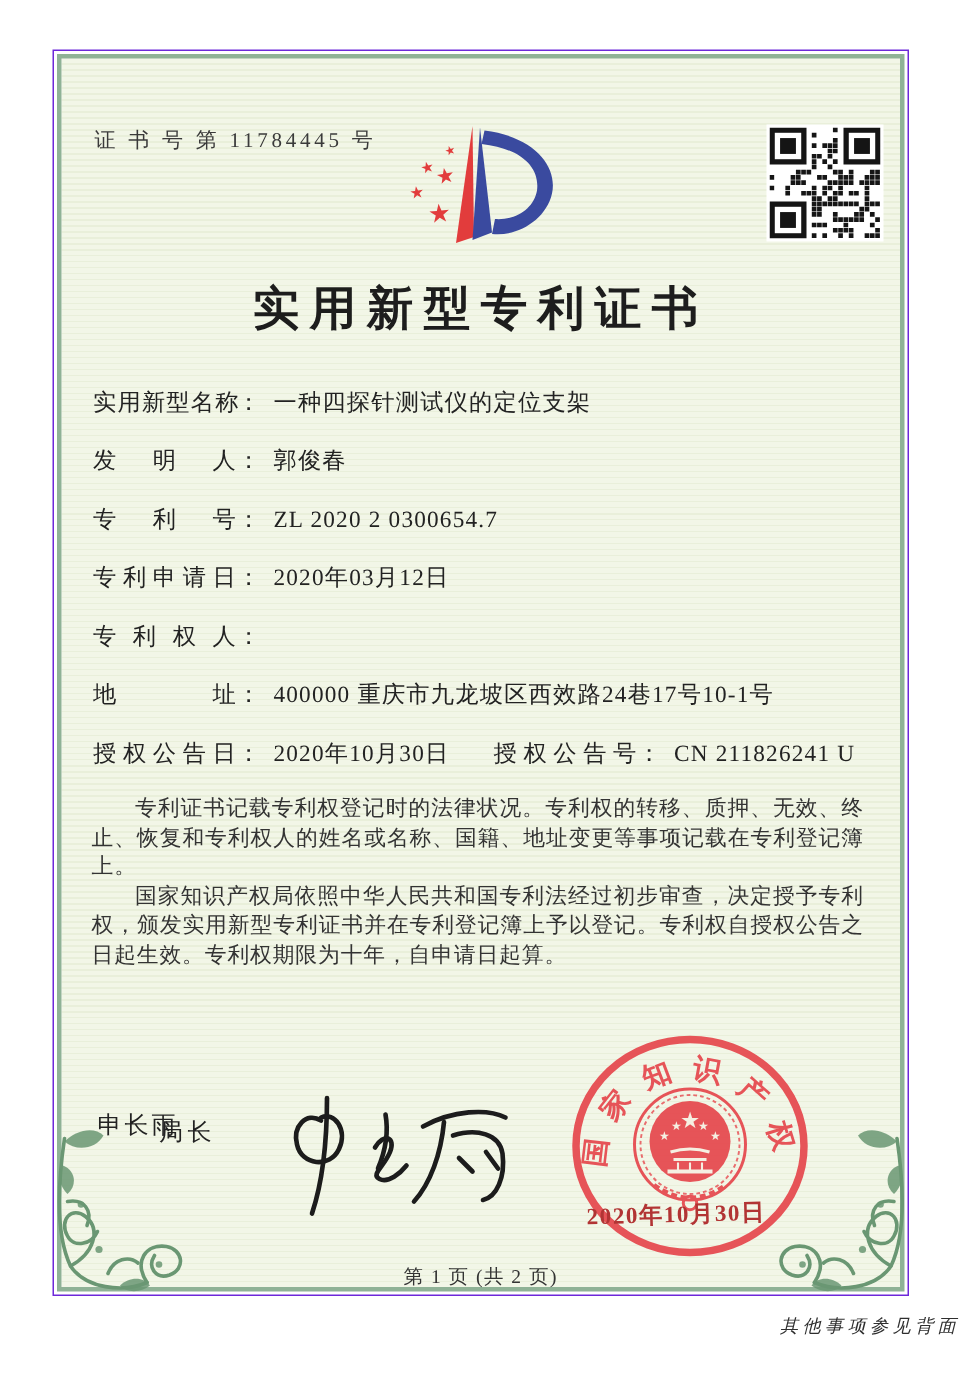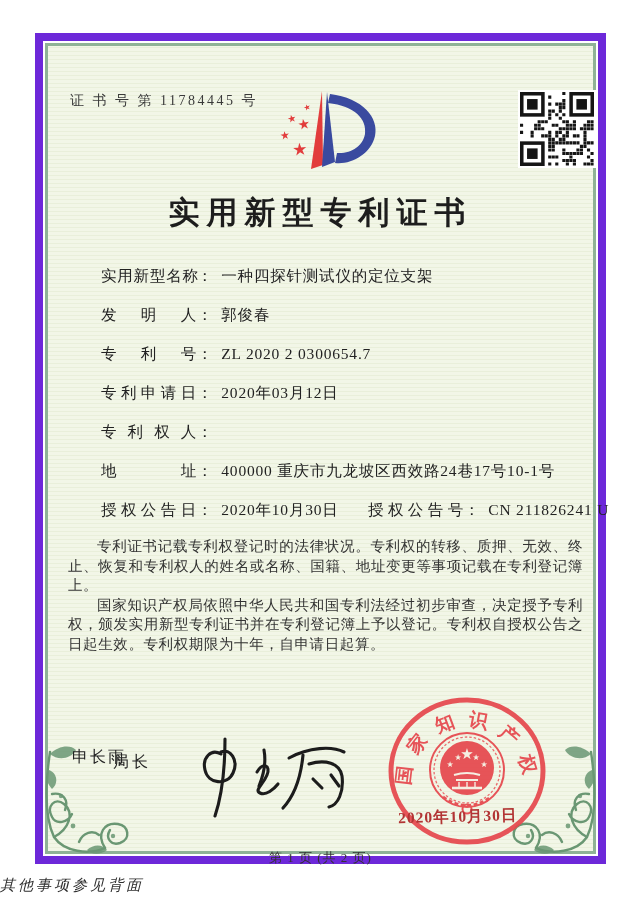--- a/index.html
+++ b/index.html
@@ -4,58 +4,58 @@
 <style>
   html,body{margin:0;padding:0;}
   body{
     width:640px;height:918px;background:#ffffff;overflow:hidden;position:relative;
     font-family:"Liberation Serif","DejaVu Serif",serif;color:#2b2b2b;
   }
   .page{position:absolute;inset:0;}
   
   .frame{
     position:absolute;left:35px;top:33px;width:571px;height:831px;
-    border:8px solid #6d28d9;padding:2px;box-sizing:border-box;background:#fff;
+    border:1px solid #6d28d9;padding:2px;box-sizing:border-box;background:#fff;
   }
   .frame-inner{
     position:relative;width:100%;height:100%;box-sizing:border-box;
     border:3px solid #8fb296;
     background:repeating-linear-gradient(0deg,#f2f6e7 0px,#f2f6e7 3px,#e9efda 3px,#e9efda 4px);
   }
   
   .cert-no{position:absolute;left:22px;top:46px;font-size:14px;letter-spacing:2.5px;color:#3a3a3a;}
   .logo{position:absolute;left:218px;top:42px;}
   .qr{position:absolute;left:470px;top:44px;background:#fff;padding:2px;}
   .title{
     position:absolute;left:0;top:146px;width:100%;text-align:center;
     font-size:31px;font-weight:bold;letter-spacing:7px;color:#1d1d1d;
   }
   
   .fields{position:absolute;left:21px;top:220px;width:525px;font-size:15.5px;letter-spacing:.8px;color:#222;}
-  .frow{display:flex;line-height:20px;margin-bottom:19px;white-space:nowrap;margin-left:32px;}
+  .frow{display:flex;line-height:20px;margin-bottom:19px;white-space:nowrap;}
   .flabel{display:inline-block;width:96px;text-align:justify;text-align-last:justify;flex:none;}
   .fcolon{flex:none;margin-right:8px;}
   .fpair{display:flex;flex:none;}
   .fpair.first{width:267px;}
   
   .paras{position:absolute;left:20px;top:491px;width:515px;font-size:14.5px;line-height:19.5px;
          letter-spacing:.6px;color:#333;text-align:justify;}
   .paras p{margin:0;text-indent:2em;}
   
   .signer-title{position:absolute;left:24px;top:706px;font-size:16px;letter-spacing:3px;color:#222;margin-left:41px;}
   .signer-name{position:absolute;left:24px;top:701px;font-size:16px;letter-spacing:2px;color:#222;}
   .signature{position:absolute;left:143px;top:688px;}
   
   .seal{position:absolute;left:338px;top:650px;opacity:.93;}
   .seal-date{position:absolute;left:350px;top:760px;width:170px;font-size:15.5px;font-weight:bold;
              color:#b23434;letter-spacing:1px;transform:rotate(-1.5deg);}
   
   .page-info{position:absolute;left:0;top:803px;width:100%;text-align:center;font-size:13px;
              letter-spacing:1px;color:#333;}
-  .footer-note{position:absolute;left:0;top:876px;width:100%;text-align:left;font-size:15px;
+  .footer-note{position:absolute;left:0;top:876px;width:100%;text-align:right;font-size:12px;
                font-style:italic;letter-spacing:3px;color:#2e2e2e;}
   .orn{position:absolute;pointer-events:none;}
   .orn.left{left:-5px;bottom:-5px;}
   .orn.right{right:-5px;bottom:-5px;transform:scaleX(-1);}
 </style>
 </head>
 <body>
 
 <div class="page">
   <div class="frame">

